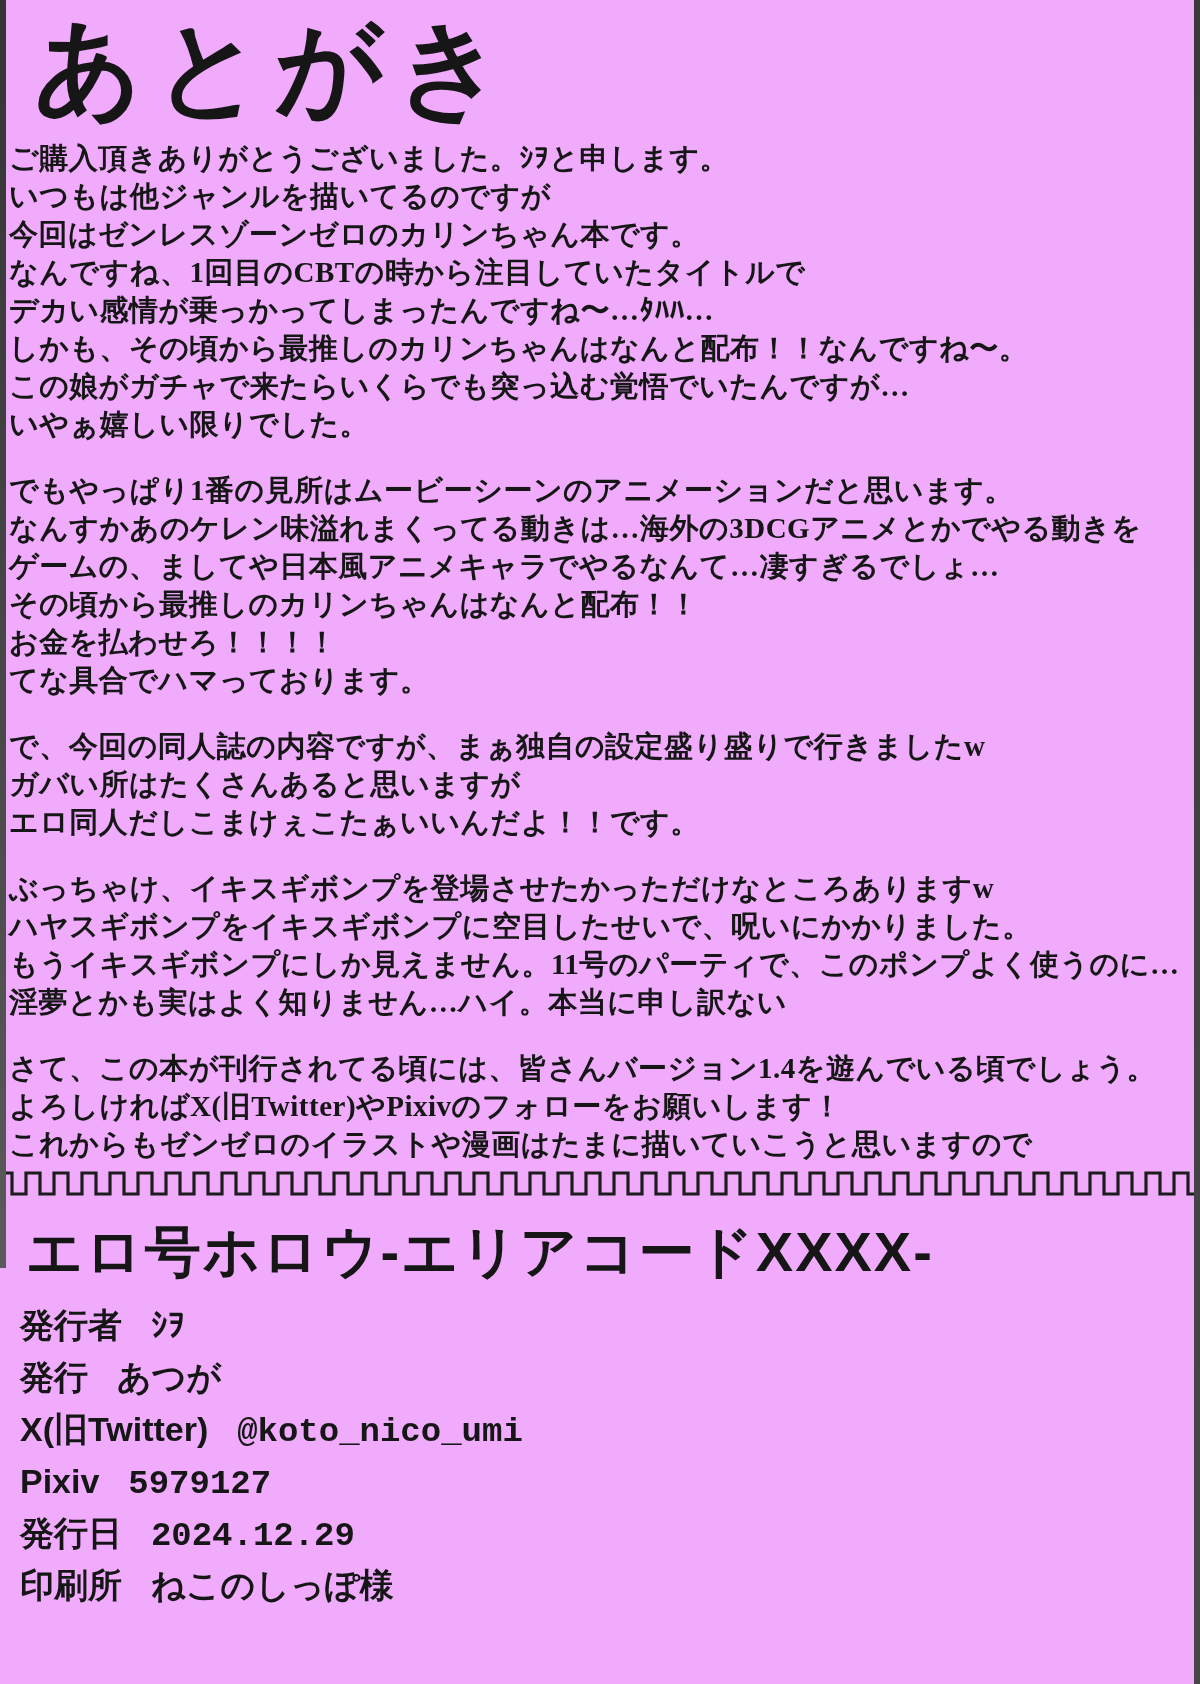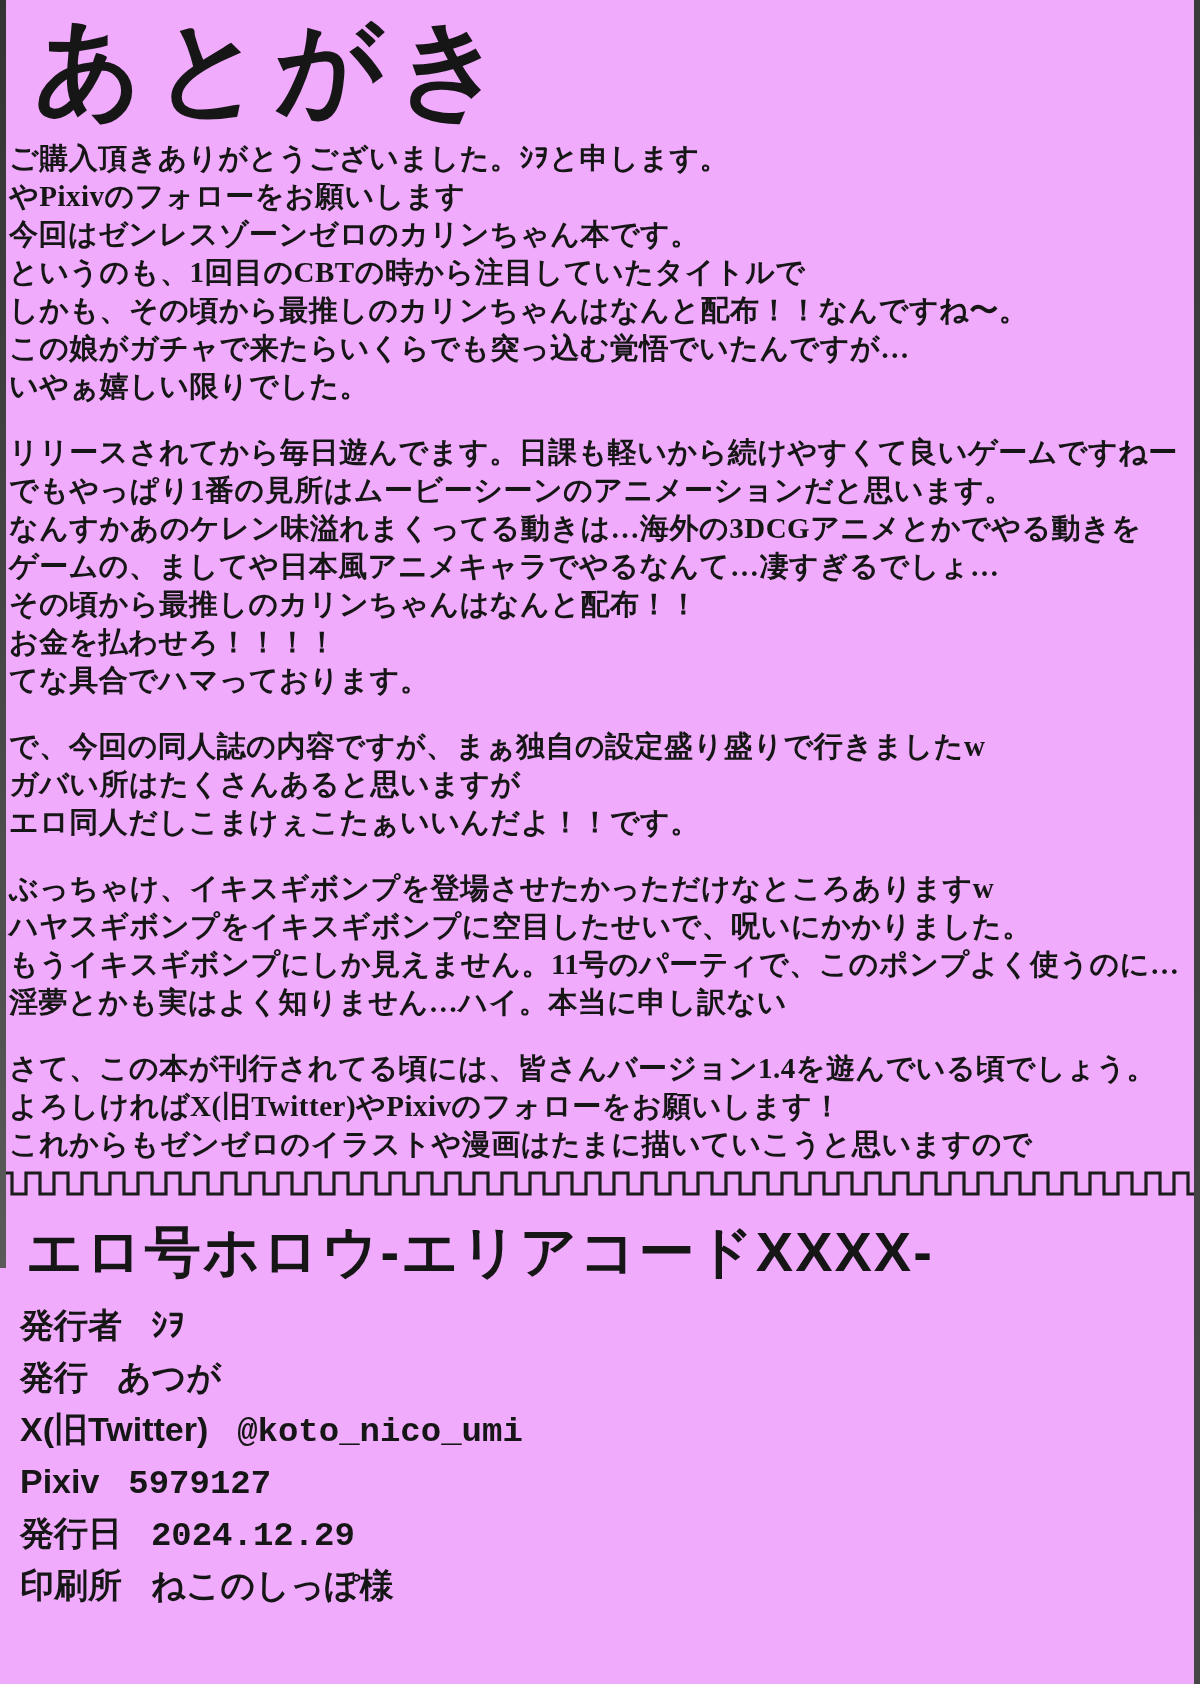--- a/index.html
+++ b/index.html
@@ -75,29 +75,29 @@
 
 <div class="page">
   <div class="edge-left"></div>
   <div class="edge-right"></div>
 
   <h1 class="title">あとがき</h1>
 
   <div class="body-text">
     <div class="para">
       <div class="line">ご購入頂きありがとうございました。ｼｦと申します。</div>
-      <div class="line">やPixivのフォローをお願いします</div>
+      <div class="line">いつもは他ジャンルを描いてるのですが</div>
       <div class="line">今回はゼンレスゾーンゼロのカリンちゃん本です。</div>
-      <div class="line">というのも、1回目のCBTの時から注目していたタイトルで</div>
+      <div class="line">なんですね、1回目のCBTの時から注目していたタイトルで</div>
+      <div class="line">デカい感情が乗っかってしまったんですね〜…ﾀﾊﾊ…</div>
       <div class="line">しかも、その頃から最推しのカリンちゃんはなんと配布！！なんですね〜。</div>
       <div class="line">この娘がガチャで来たらいくらでも突っ込む覚悟でいたんですが…</div>
       <div class="line">いやぁ嬉しい限りでした。</div>
     </div>
     <div class="para">
-      <div class="line">リリースされてから毎日遊んでます。日課も軽いから続けやすくて良いゲームですねー</div>
       <div class="line">でもやっぱり1番の見所はムービーシーンのアニメーションだと思います。</div>
       <div class="line">なんすかあのケレン味溢れまくってる動きは…海外の3DCGアニメとかでやる動きを</div>
       <div class="line">ゲームの、ましてや日本風アニメキャラでやるなんて…凄すぎるでしょ…</div>
       <div class="line">その頃から最推しのカリンちゃんはなんと配布！！</div>
       <div class="line">お金を払わせろ！！！！</div>
       <div class="line">てな具合でハマっております。</div>
     </div>
     <div class="para">
       <div class="line">で、今回の同人誌の内容ですが、まぁ独自の設定盛り盛りで行きましたw</div>
       <div class="line">ガバい所はたくさんあると思いますが</div>

